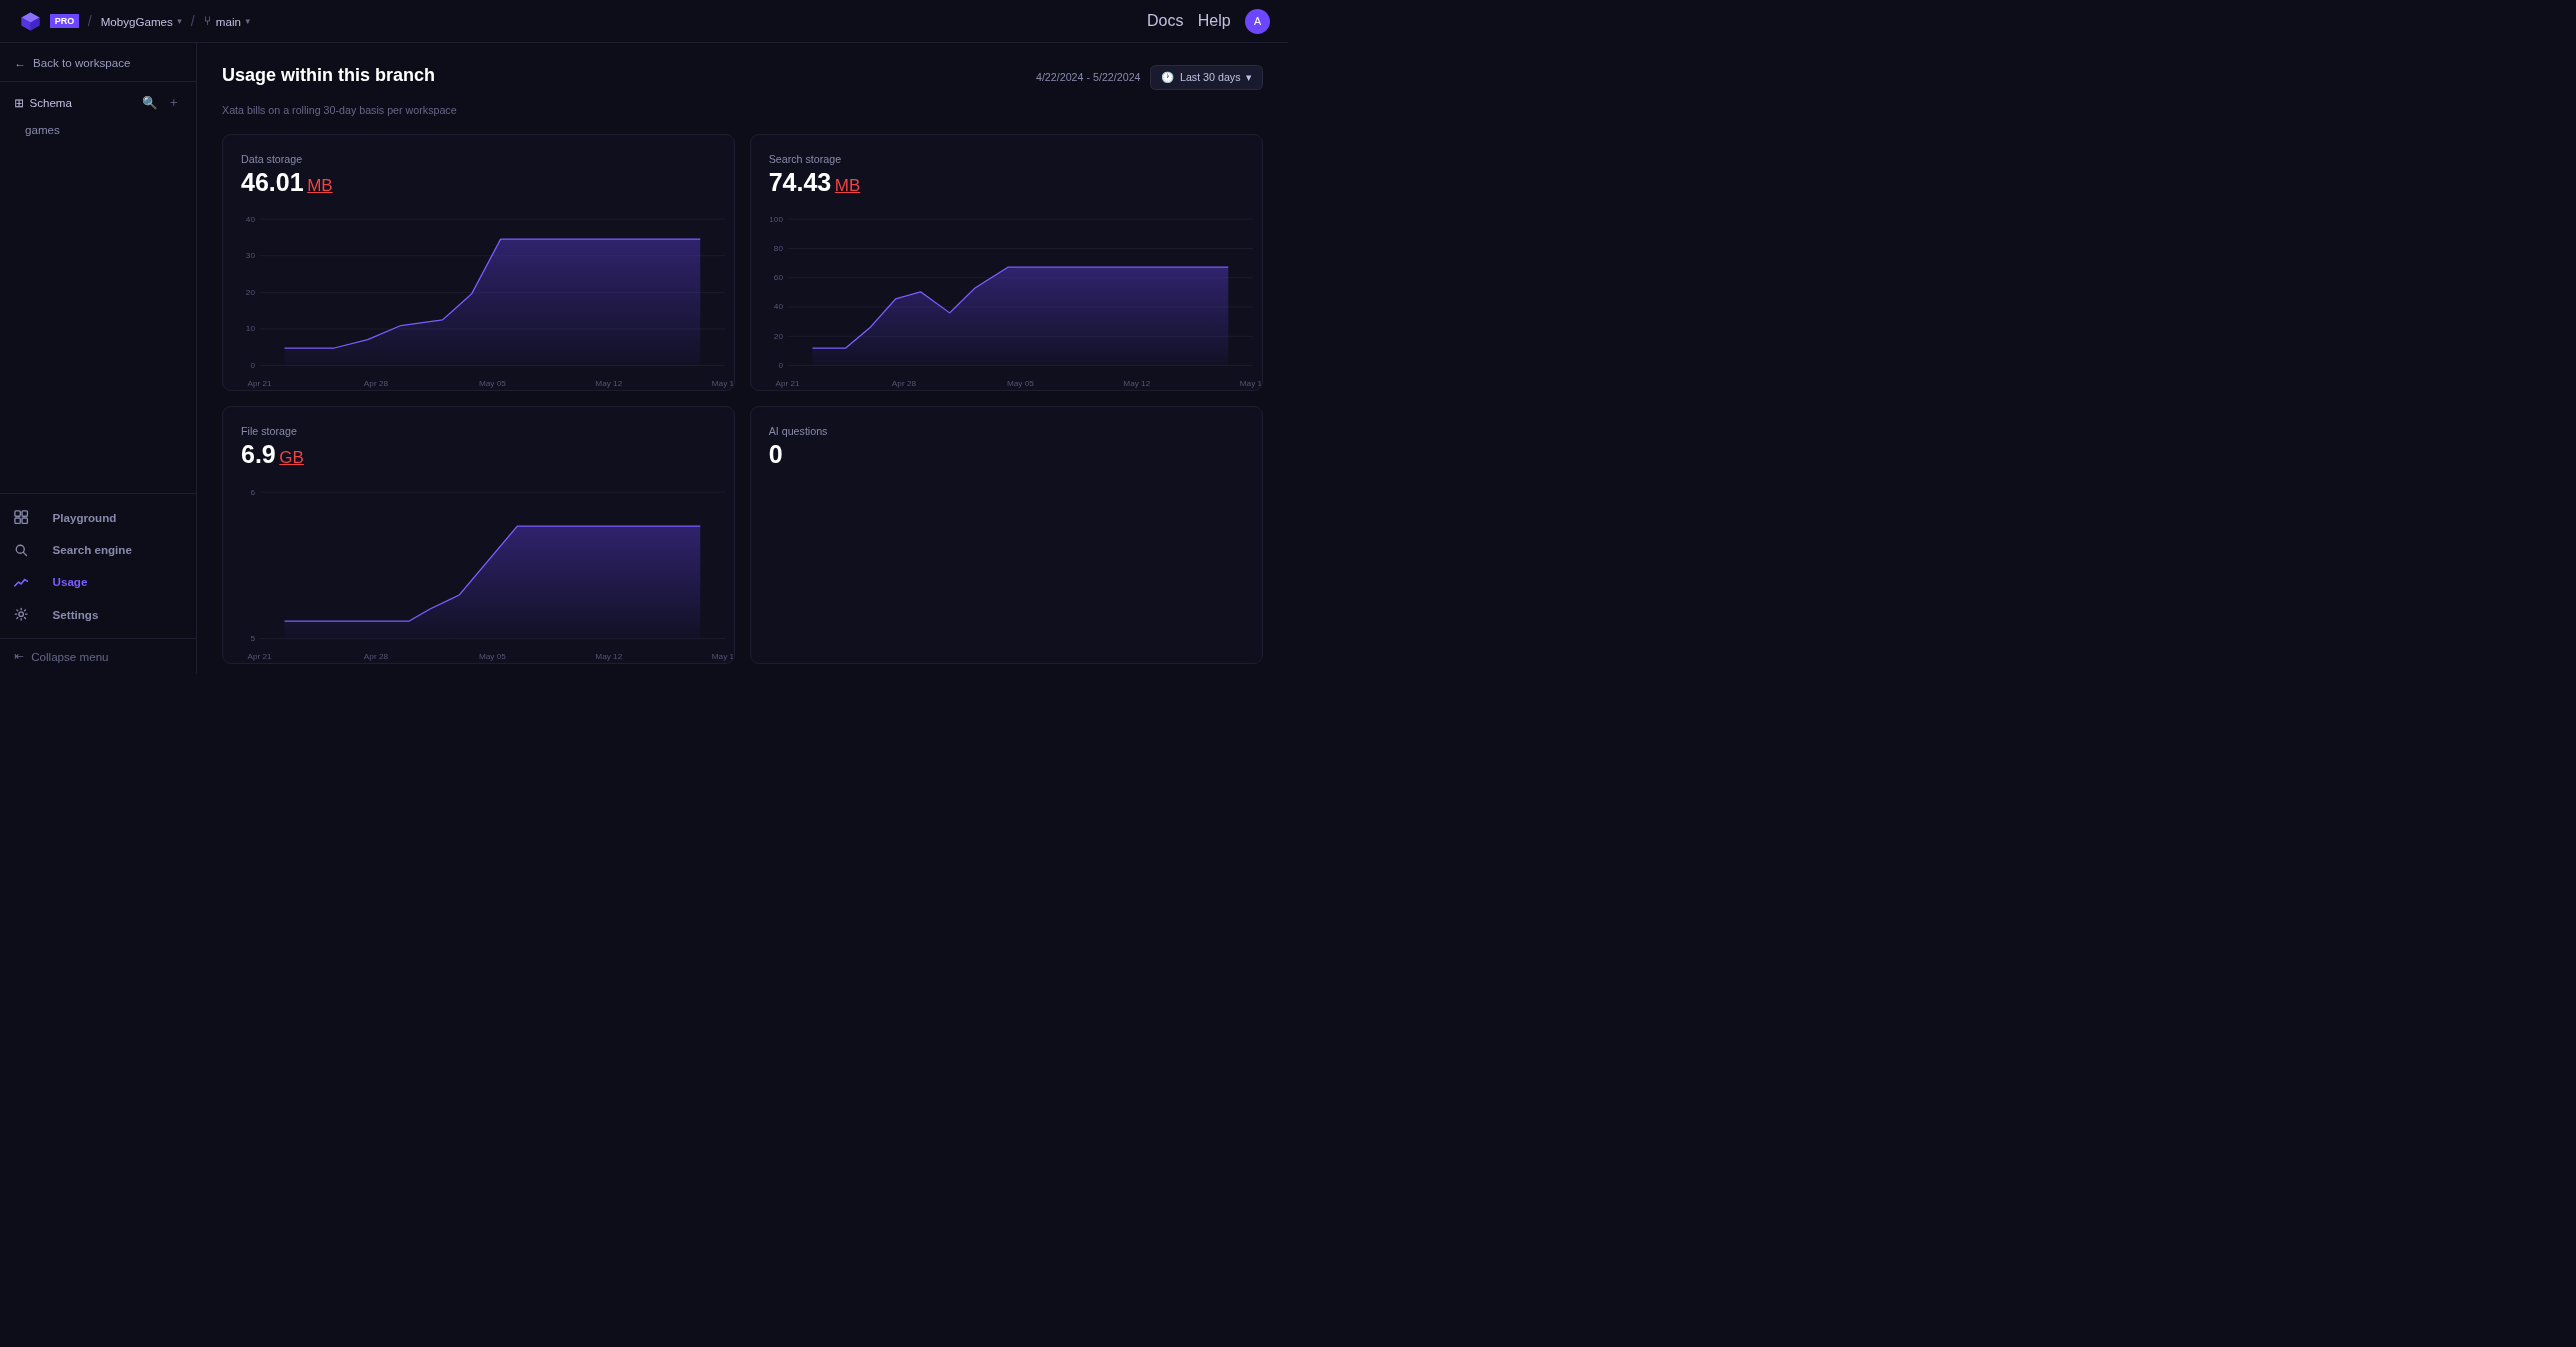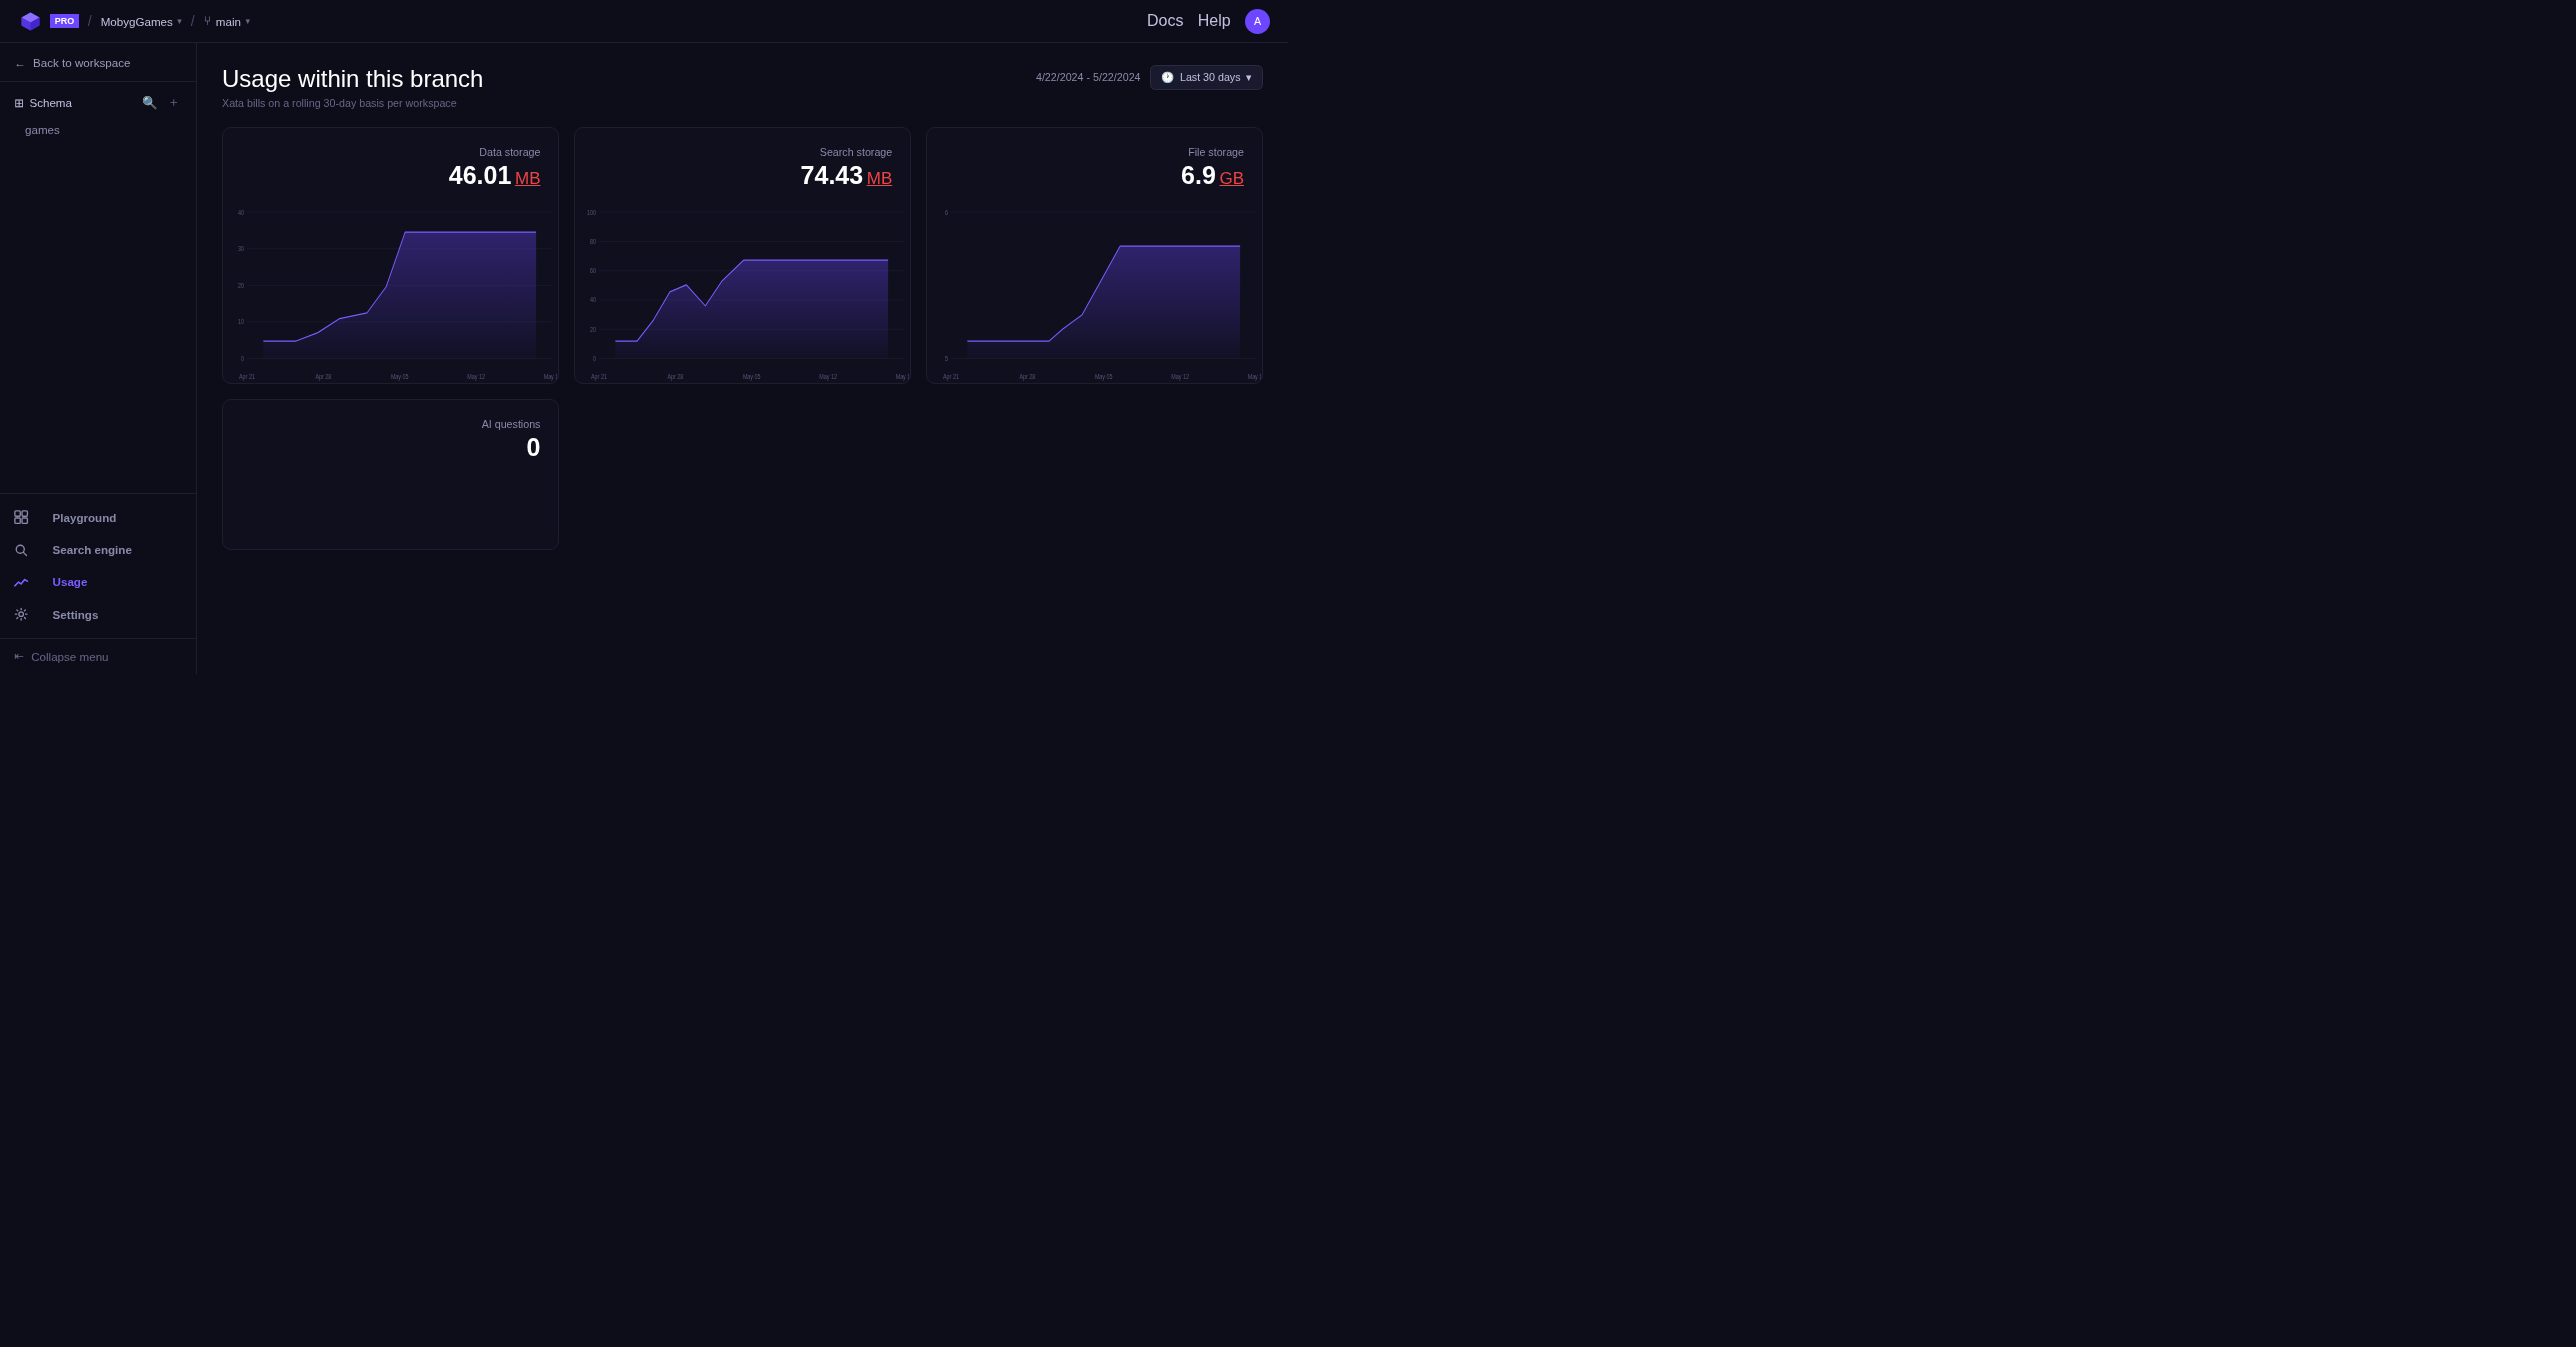--- a/index.html
+++ b/index.html
@@ -199,24 +199,24 @@
     }
 
     
     .page-header {
       display: flex;
       align-items: flex-start;
       justify-content: space-between;
       margin-bottom: 18px;
     }
     .page-header-left h1 {
-      font-size: 24px;
-      font-weight: 400;
+      font-size: 18px;
+      font-weight: 700;
       color: #ffffff;
-      margin-bottom: 4px;
+      margin-bottom: 18px;
     }
     .page-header-left p {
       font-size: 10.7px;
       color: #666688;
     }
     .page-header-right {
       display: flex;
       align-items: center;
       gap: 9px;
     }
@@ -233,23 +233,22 @@
       color: #c0c0e0;
       font-size: 10.7px;
       padding: 5.4px 10.7px;
       border-radius: 5.4px;
       cursor: pointer;
     }
 
     
     .stats-grid {
       display: grid;
-      grid-template-columns: 1fr 1fr 1fr;
+      grid-template-columns: 1fr 1fr;
       gap: 14.3px;
-      text-align: right;
     }
     .stat-card {
       background: #0f0f1e;
       border: 0.9px solid #1e1e30;
       border-radius: 9px;
       padding: 18px 18px 0;
       overflow: hidden;
     }
     .stat-label {
       font-size: 10.7px;

